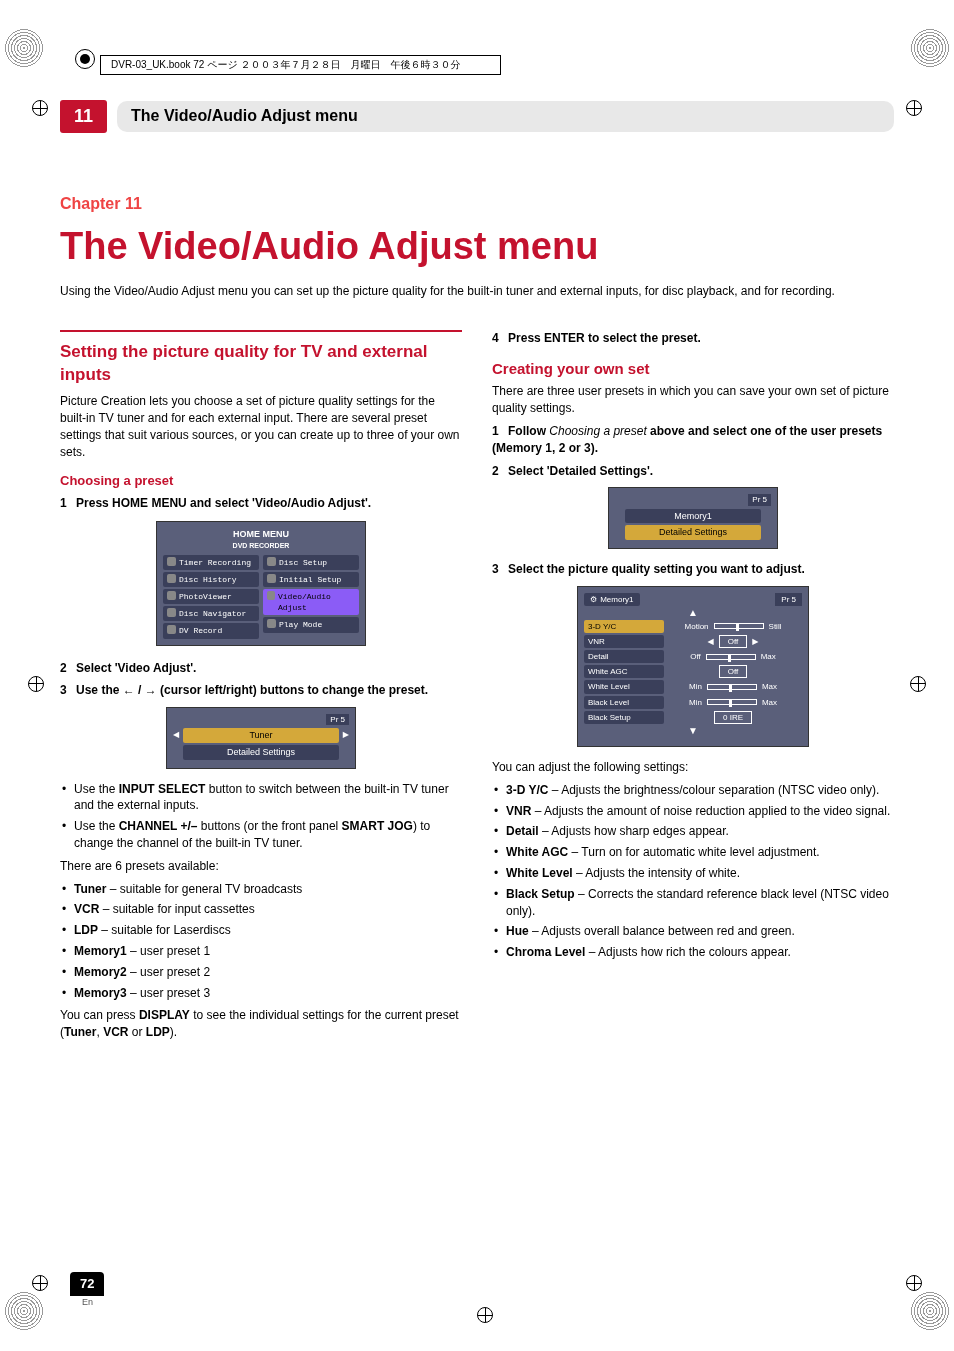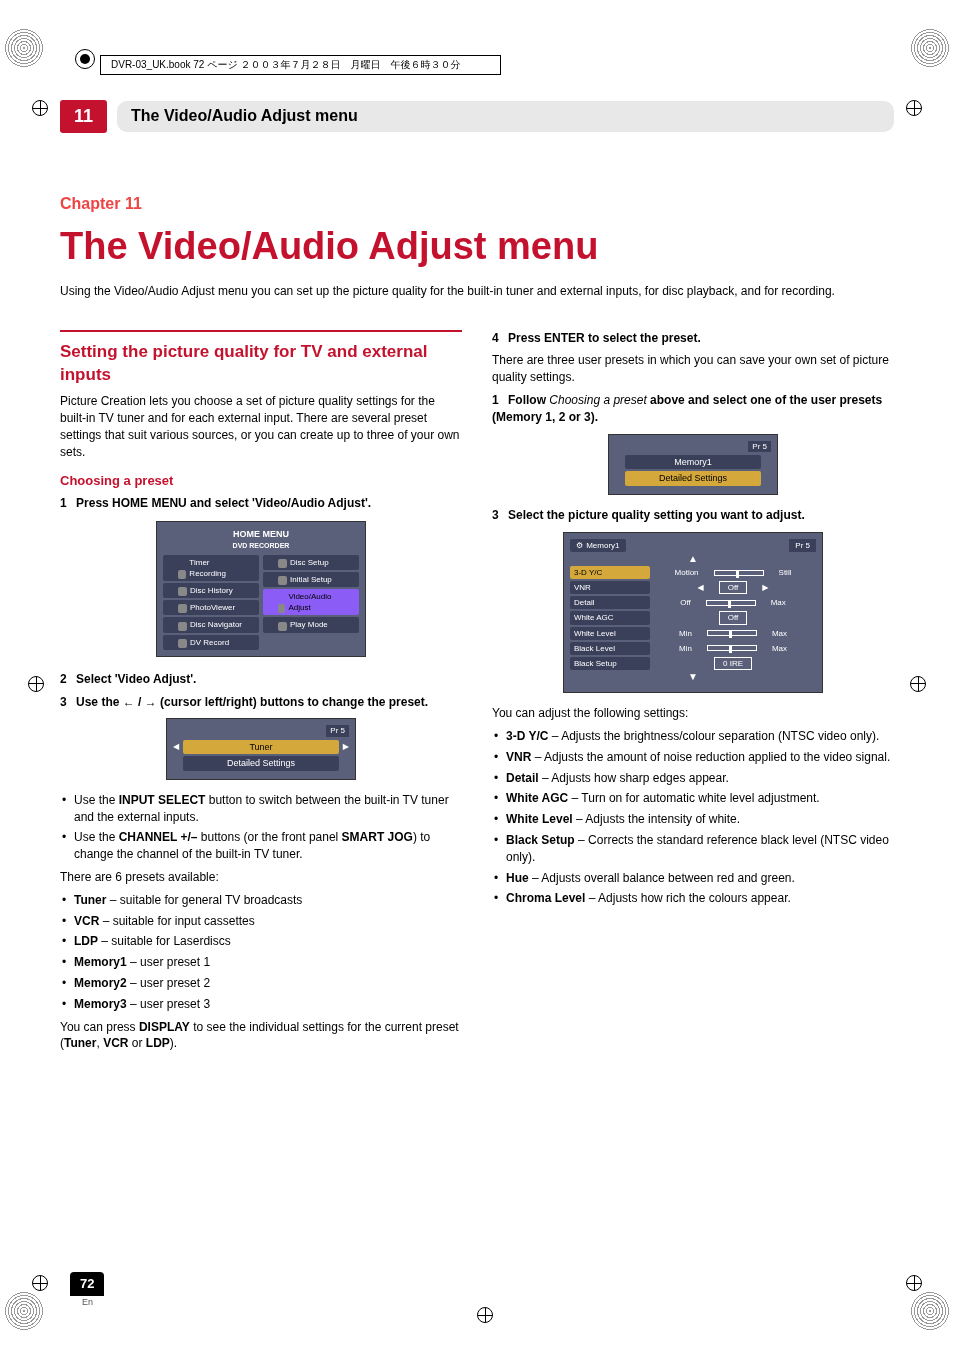--- a/index.html
+++ b/index.html
@@ -85,25 +85,26 @@
     font-size: 9px;
     color: #fff;
   }
   .menu-head { text-align: center; font-weight: bold; margin-bottom: 4px; font-size: 9px; }
   .menu-head-sub { font-size: 7px; display:block;}
   .menu-grid { display: flex; gap: 4px; }
   .menu-col { flex:1; display:flex; flex-direction:column; gap:2px;}
   .menu-item {
     background: #3a3f5a;
     border-radius: 2px;
-    padding: 2px 15px;
+    padding: 2px 4px;
     font-size: 8px;
     display: flex;
-    align-items: flex-end;
+    align-items: flex-start;
     gap: 3px;
+    font-family: Liberation Mono, monospace;
   }
   .menu-icon { width: 9px; height: 9px; background: #888; border-radius: 2px; display:inline-block; }
   .menu-item.highlight { background: #8b5cf6; color:#000;}
   .preset-box {
     background: #5a5f7a;
     border: 1px solid #333;
     width: 190px;
     margin: 8px auto 12px auto;
     padding: 6px;
     color: #fff;
@@ -126,21 +127,21 @@
     font-size: 9px;
     border-radius: 2px;
     position:relative;
   }
   .preset-row.dark { background:#3a3f5a; color:#fff; }
   .preset-arrows::before { content:"◀"; position:absolute; left:-10px; color:#fff; font-size:8px;}
   .preset-arrows::after { content:"▶"; position:absolute; right:-10px; color:#fff; font-size:8px;}
   .settings-box {
     background: #5a5f7a;
     border: 1px solid #333;
-    width: 260px;
+    width: 232px;
     margin: 8px auto 12px auto;
     padding: 6px 6px 10px 6px;
     color: #fff;
     font-size: 8px;
   }
   .settings-head { display:flex; justify-content:space-between; align-items:center; margin-bottom:2px;}
   .settings-head .mem { background:#3a3f5a; padding:1px 6px; border-radius:2px;}
   .settings-head .pr { background:#3a3f5a; padding:1px 6px; font-size:8px;}
   .arrow-up { text-align:center; font-size:10px; line-height:1;}
   .arrow-down { text-align:center; font-size:10px; line-height:1;}
@@ -151,21 +152,21 @@
     padding:1px 4px;
     border-radius:2px;
     font-size:8px;
   }
   .settings-label.highlight { background:#d4a83a; color:#000;}
   .settings-val {
     flex:1;
     text-align:center;
     font-size:8px;
     padding:0 16px;
-    display:flex; justify-content:center; align-items:center; gap:15px;
+    display:flex; justify-content:center; align-items:center; gap:5px;
   }
   .slider {
     width: 50px; height: 6px; border:1px solid #fff; position:relative; display:inline-block;
   }
   .slider .knob { position:absolute; top:-1px; width:3px; height:8px; background:#fff;}
   .val-box { border:1px solid #fff; padding:0 8px; font-size:8px;}
   .page-num-badge {
     position: absolute;
     left: 70px;
     bottom: 55px;
@@ -321,25 +322,30 @@
         <span>You can press </span><b>DISPLAY</b><span> to see the individual settings for the current preset (</span><b>Tuner</b><span>, </span><b>VCR</b><span> or </span><b>LDP</b><span>).</span>
       </p>
     </div>
 
     <div class="col">
       <p class="step">
         <span class="step-num">4</span>
         <span class="step-bold">Press ENTER to select the preset.</span>
       </p>
 
+      <div class="subsection" style="font-size:15px;">Creating your own set</div>
       <p class="body-text">There are three user presets in which you can save your own set of picture quality settings.</p>
 
       <p class="step">
         <span class="step-num">1</span>
         <span class="step-bold"><span>Follow </span><span class="italic" style="font-weight:normal;">Choosing a preset</span><span> above and select one of the user presets (Memory 1, 2 or 3).</span></span>
+      </p>
+      <p class="step">
+        <span class="step-num">2</span>
+        <span class="step-bold">Select 'Detailed Settings'.</span>
       </p>
 
       <div class="preset-box" style="width:170px;">
         <div class="preset-badge">Pr 5</div>
         <div class="preset-row dark" style="margin-top:14px;">Memory1</div>
         <div class="preset-row">Detailed Settings</div>
       </div>
 
       <p class="step">
         <span class="step-num">3</span>

